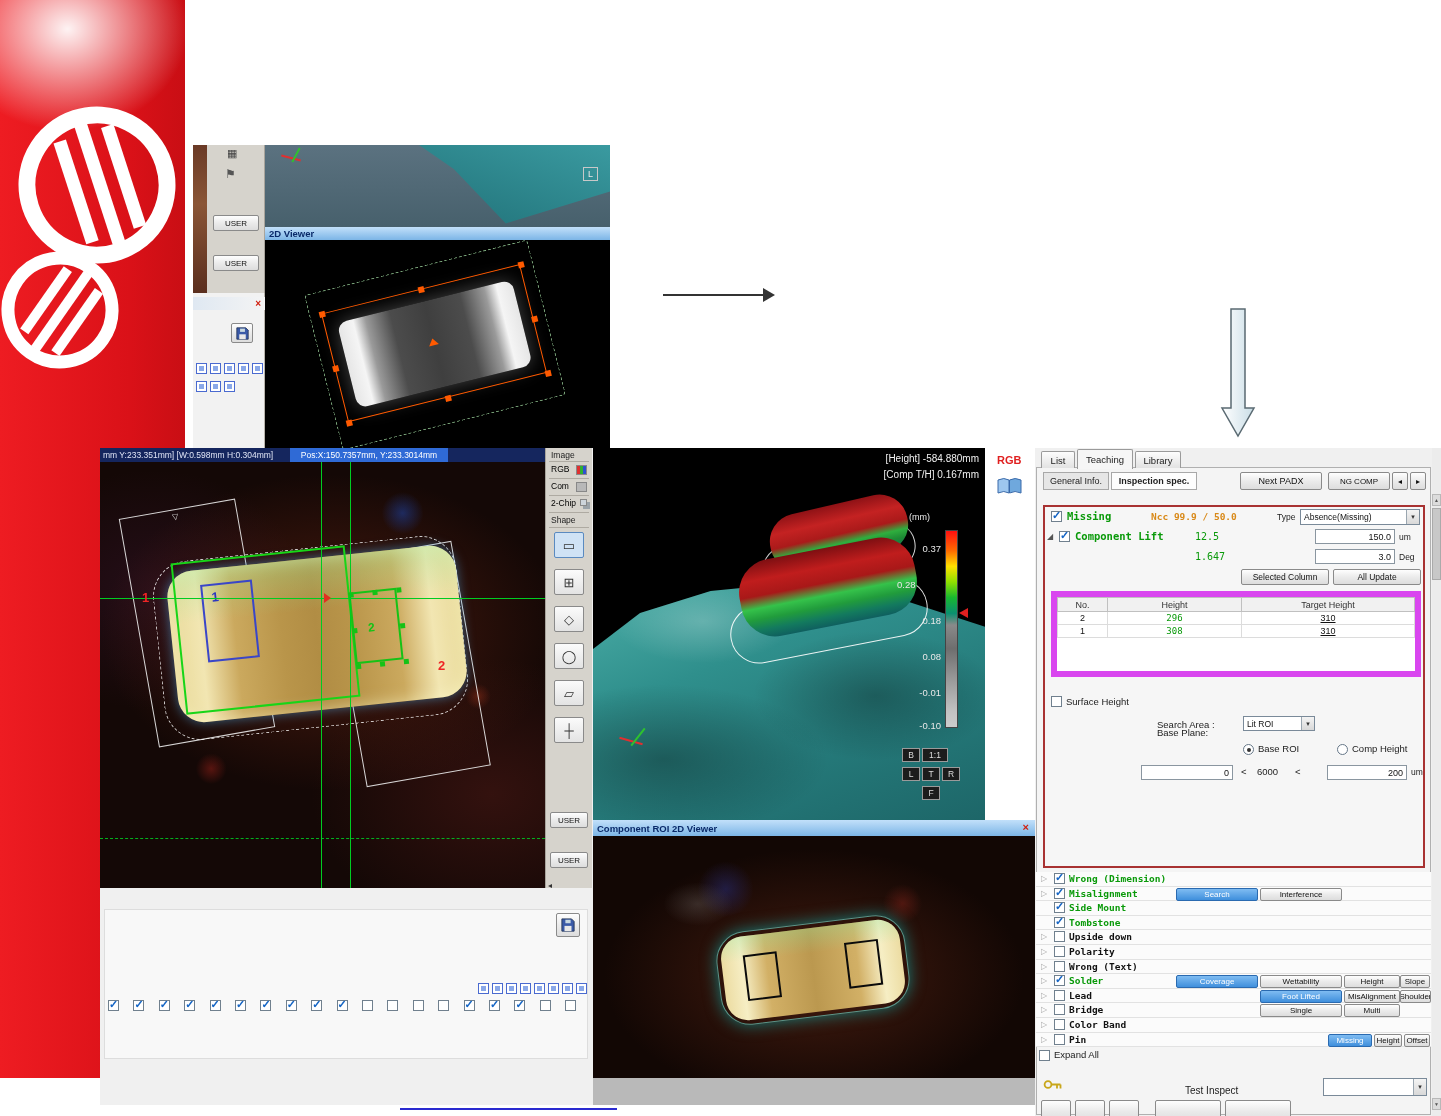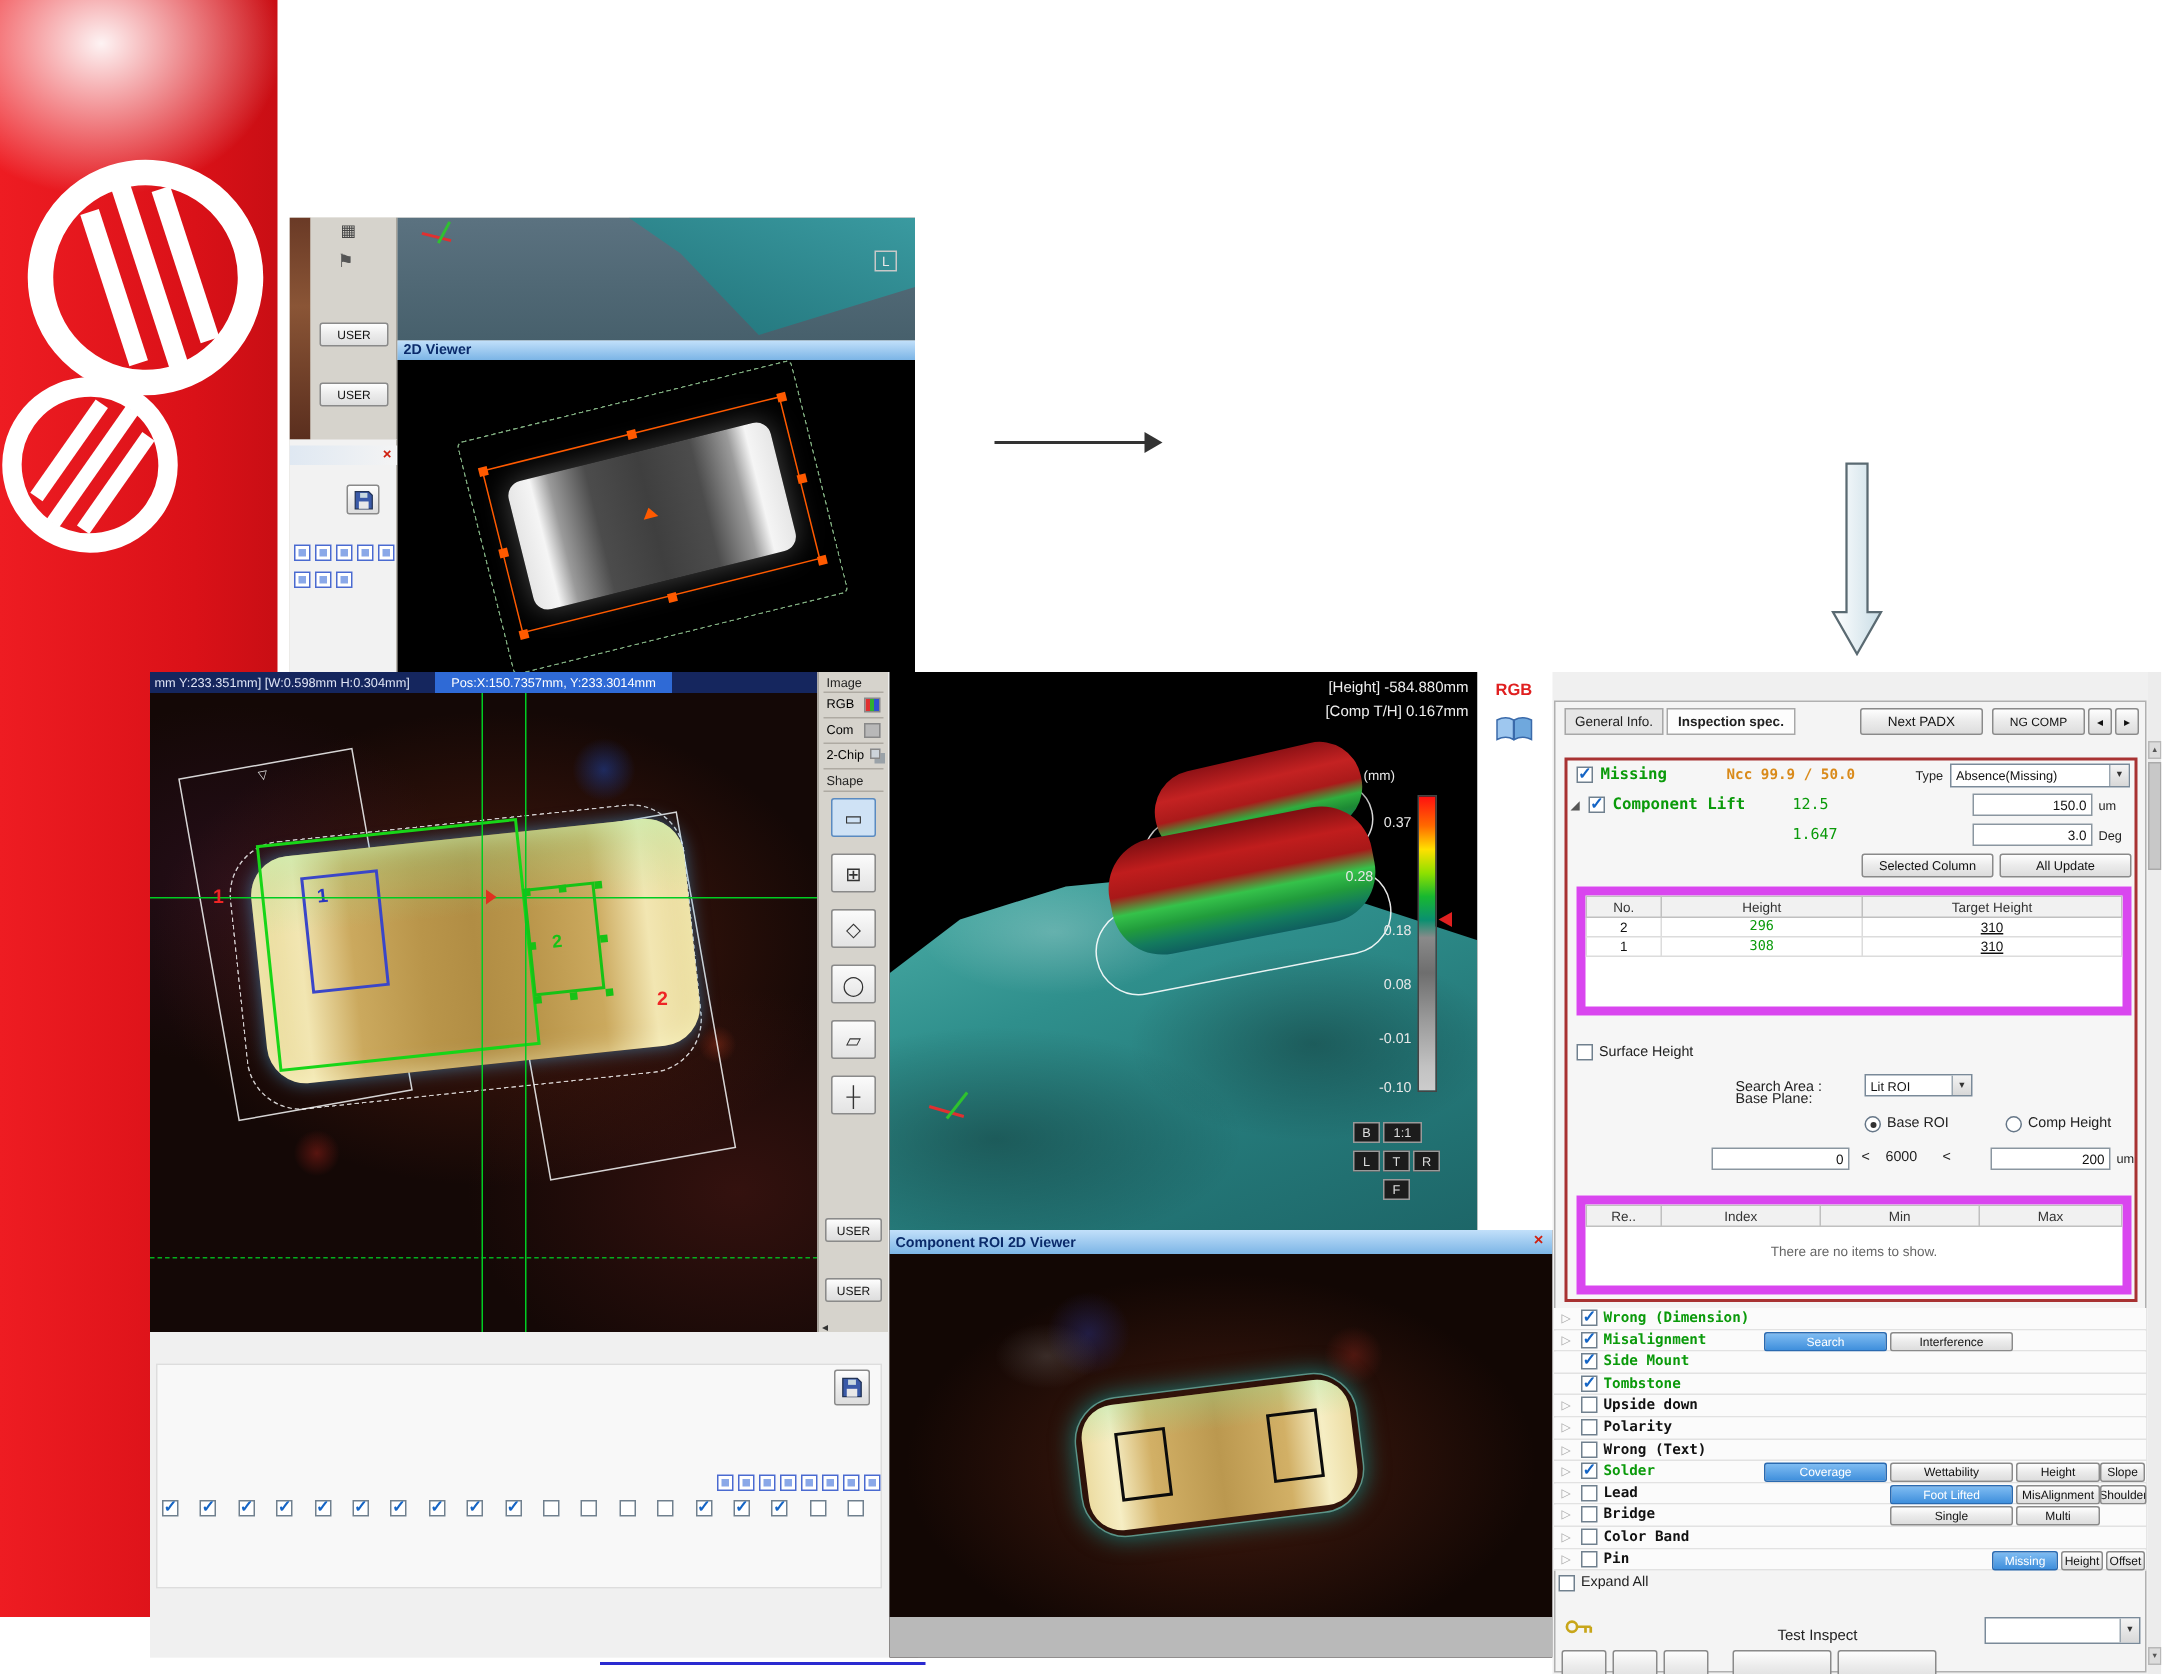--- a/index.html
+++ b/index.html
@@ -305,20 +305,25 @@
         </div>
         <div style="position:absolute;left:22px;top:19px;width:34px;height:46px;border:2px solid #0b0b0b"></div>
         <div style="position:absolute;left:124px;top:19px;width:34px;height:46px;border:2px solid #0b0b0b"></div>
       </div>
     </div>
     <div style="position:absolute;left:0;top:258px;width:442px;height:27px;background:#b9b9b9"></div>
   </div>
 
   <div id="panel" style="position:absolute;left:1035px;top:448px;width:397px;height:668px;background:#f0f0f0;font-size:10px;color:#222;overflow:hidden">
     <div style="position:absolute;left:1px;top:19px;width:395px;height:648px;border:1px solid #b0b0b0;background:#f4f4f4"></div>
+    <div id="tabs" style="position:absolute;left:0;top:0;width:397px;height:21px">
+        <div class="tab" style="left: 6px; width: 34px;">List</div>
+        <div class="tab active" style="left: 42px; width: 56px;">Teaching</div>
+        <div class="tab" style="left: 100px; width: 46px;">Library</div>
+      </div>
     <div id="subtabs" style="position:absolute;left:0;top:0;width:397px;height:44px">
         <div class="subtab" style="left: 8px; width: 66px;">General Info.</div>
         <div class="subtab active" style="left: 76px; width: 86px;">Inspection spec.</div>
       </div>
     <div class="win-btn" style="left:205px;top:24px;width:82px;height:18px">Next PADX</div>
     <div class="win-btn" style="left:293px;top:24px;width:62px;height:18px;font-size:8px">NG COMP</div>
     <div class="win-btn arr-l" style="left:357px;top:24px;width:16px;height:18px"></div>
     <div class="win-btn arr-r" style="left:375px;top:24px;width:16px;height:18px"></div>
 
     <div style="position:absolute;left:8px;top:57px;width:382px;height:363px;border:2px solid #a83232;background:#f6f6f6">
@@ -388,39 +393,20 @@
       <div class="inputbox" style="left:96px;top:258px;width:92px;height:15px">
           <span>0</span>
         </div>
       <span class="label" style="left:196px;top:259px;font-size:9.5px">&lt;</span>
       <span class="label" style="left:212px;top:259px;font-size:9.5px">6000</span>
       <span class="label" style="left:250px;top:259px;font-size:9.5px">&lt;</span>
       <div class="inputbox" style="left:282px;top:258px;width:80px;height:15px">
           <span>200</span>
         </div>
       <span class="label" style="left:366px;top:260px;font-size:8.5px">um</span>
-      <div class="grid-wrap" style="left:6px;top:290px;width:370px;height:66px">
-        <table class="grid">
-            <colgroup>
-              <col style="width:50px">
-              <col style="width:106px">
-              <col style="width:106px">
-              <col>
-            </colgroup>
-            <thead id="it-head">
-              <tr>
-                <th>Re..</th>
-                <th>Index</th>
-                <th>Min</th>
-                <th>Max</th>
-              </tr>
-            </thead>
-          </table>
-        <div class="label" style="left:0;top:26px;width:100%;text-align:center;color:#666;font-size:9px">There are no items to show.</div>
-      </div>
     </div>
 
     <div id="insp-list" style="position:absolute;left:1px;top:424px;width:395px">
         <div class="insp-row">
           <span class="expand-tri"></span>
           <span class="chk on" style="left: 18px; top: 1px;"></span>
           <span class="insp-label mono" style="color: rgb(10, 154, 10);">Wrong (Dimension)</span>
         </div>
         <div class="insp-row">
           <span class="expand-tri"></span>

